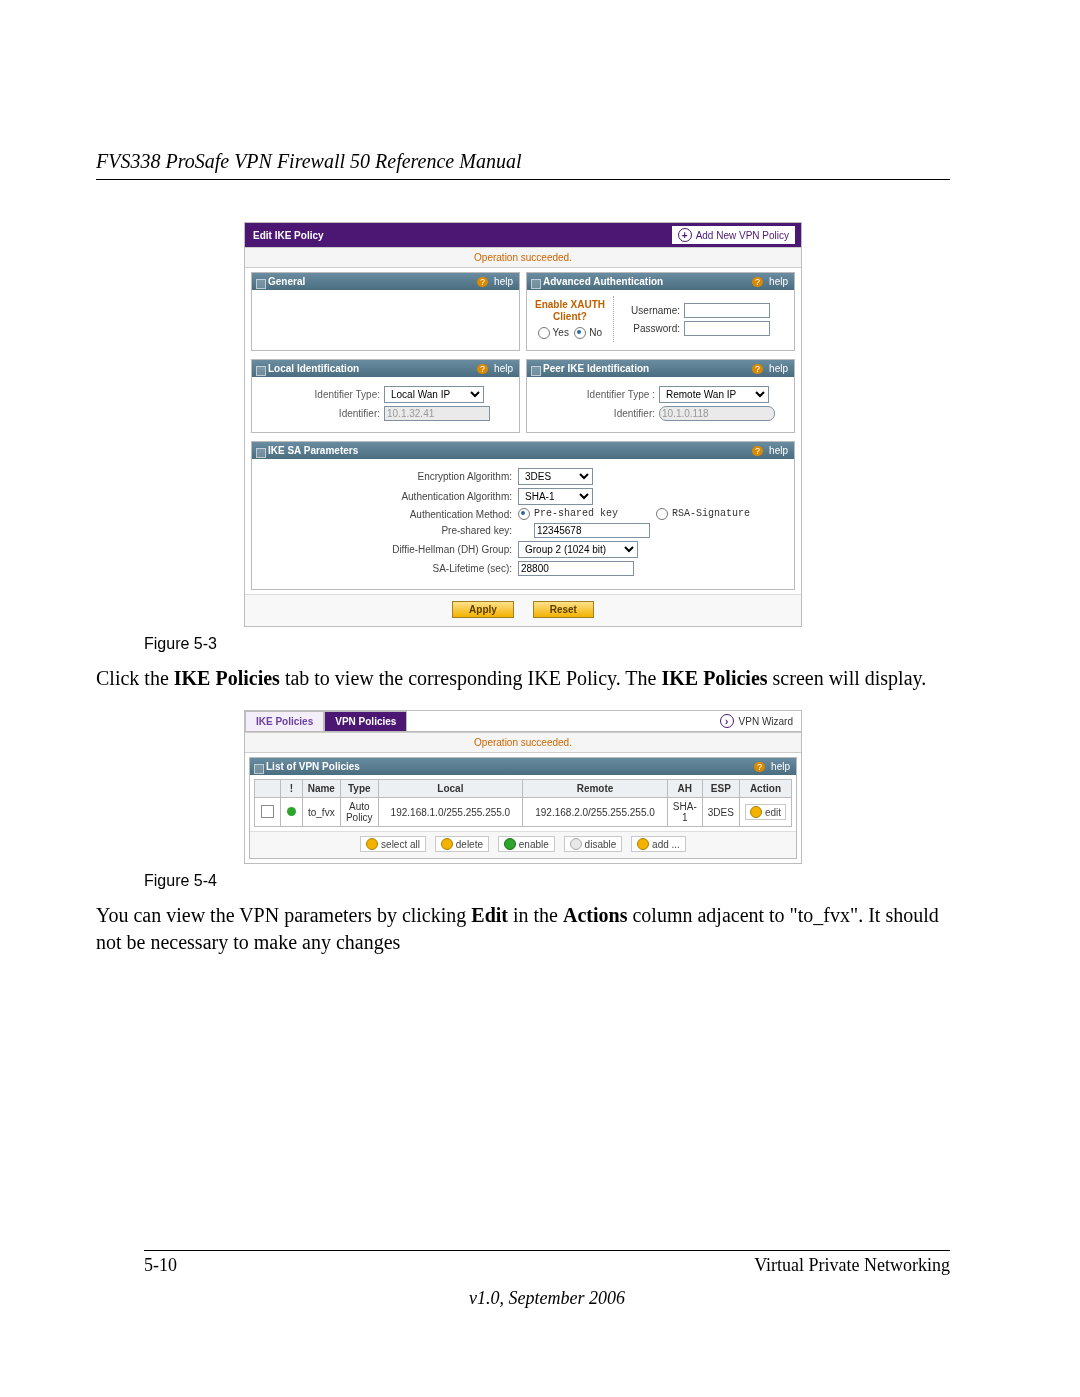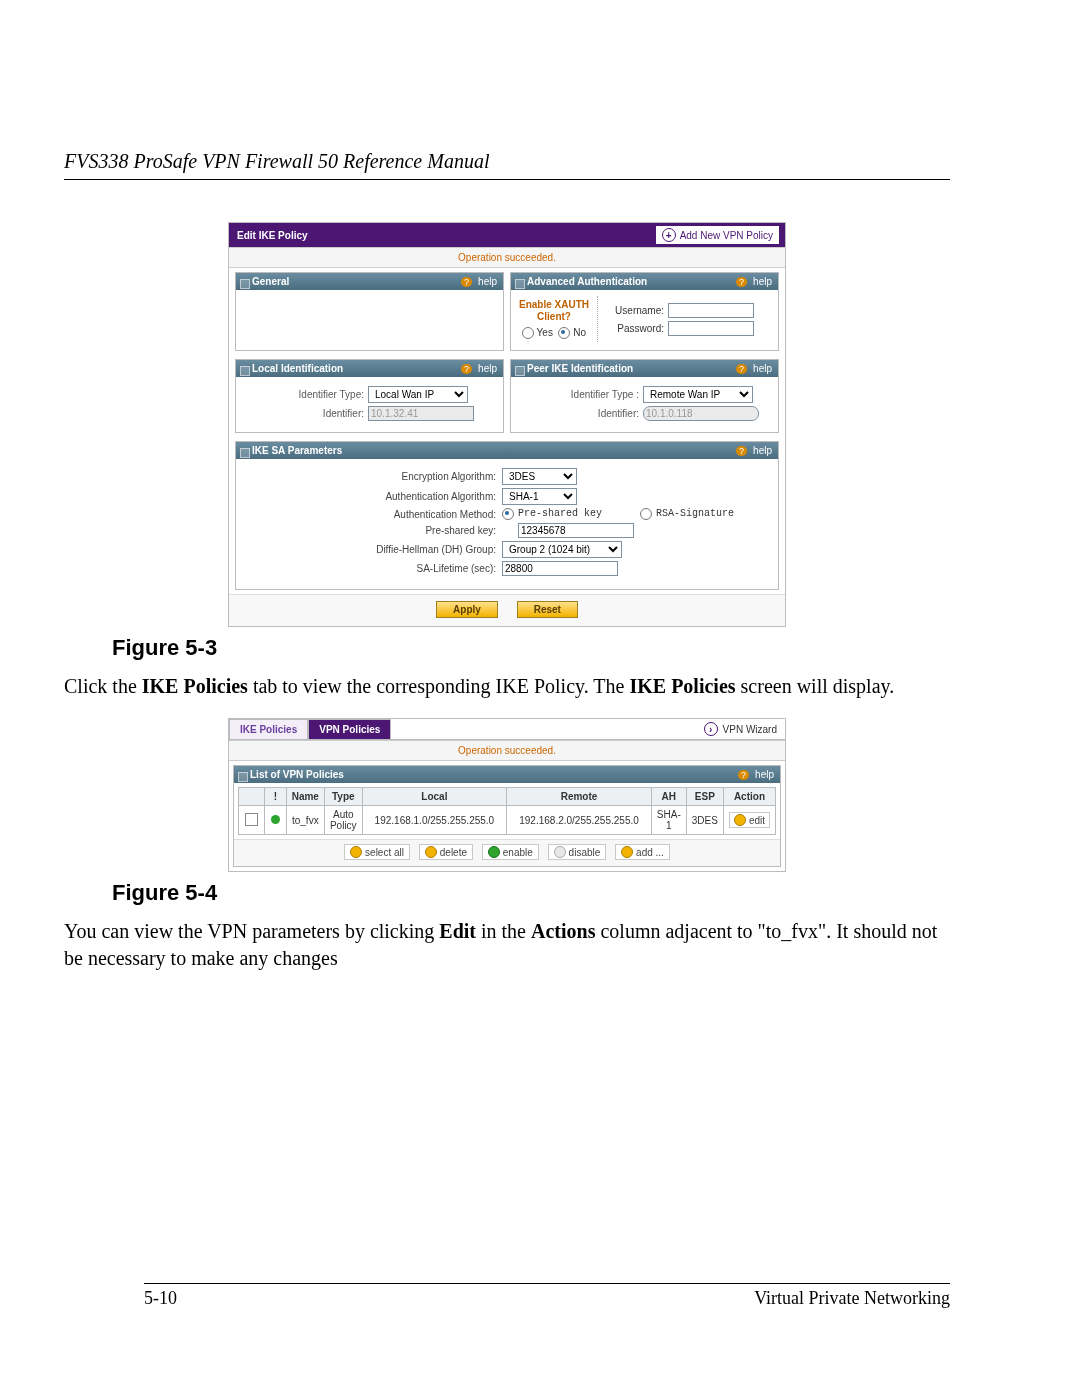--- a/index.html
+++ b/index.html
@@ -6,21 +6,21 @@
     margin: 0;
     background: #fff;
     font-family: "Times New Roman", Times, serif;
     color: #000;
   }
   .page {
     width: 1080px;
     height: 1397px;
     position: relative;
     box-sizing: border-box;
-    padding: 150px 130px 0 64px;
+    padding: 150px 130px 0 96px;
   }
   .doc-title {
     font-style: italic;
     font-size: 20px;
     border-bottom: 1.5px solid #000;
     padding-bottom: 6px;
     margin-bottom: 42px;
   }
   .figure-wrap {
     text-align: center;
@@ -151,22 +151,22 @@
     border:1px solid #a08020;
     background:linear-gradient(#ffe18a,#f2b200);
     color:#5a3e00;
     font-weight:bold;
     font-size:10px;
     padding:2px 16px;
     margin:0 8px;
   }
   .figure-cap {
     font-family: Arial, Helvetica, sans-serif;
-    font-weight: bold;
-    font-size: 22px;
+    font-weight: normal;
+    font-size: 16px;
     margin: 8px 0 12px 48px;
     text-align: left;
   }
   .body-text {
     font-size: 20px;
     line-height: 1.35;
     margin: 4px 0 18px 0;
   }
   
   .s2 { width: 556px; }
@@ -462,15 +462,16 @@
 
   <p class="body-text">
     <span>You can view the VPN parameters by clicking </span><b>Edit</b><span> in the </span><b>Actions</b><span> column adjacent to "to_fvx". It should not be necessary to make any changes</span>
   </p>
 
   <div class="footer">
     <div class="footer-line">
       <span>5-10</span>
       <span>Virtual Private Networking</span>
     </div>
+    <div class="footer-sub">v1.0, September 2006</div>
   </div>
 
 </div>
 
 </body></html>

